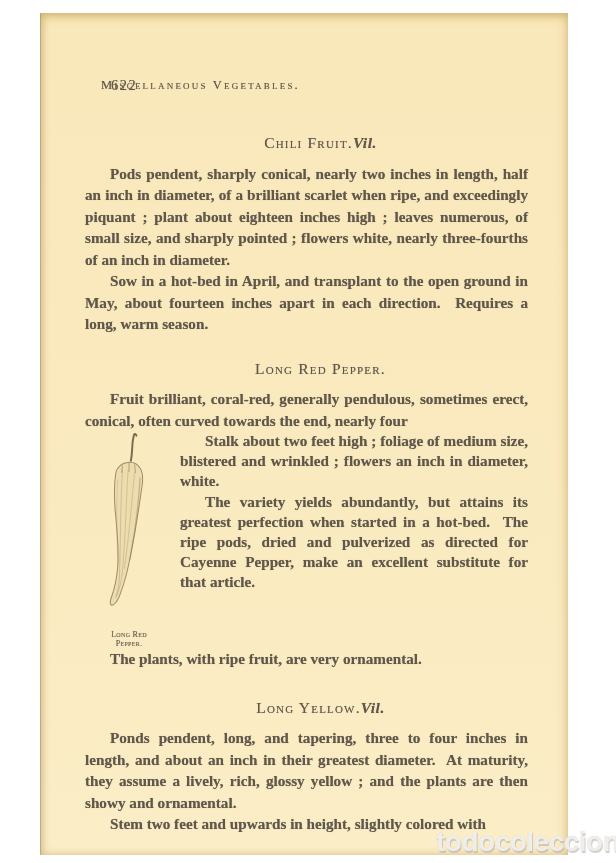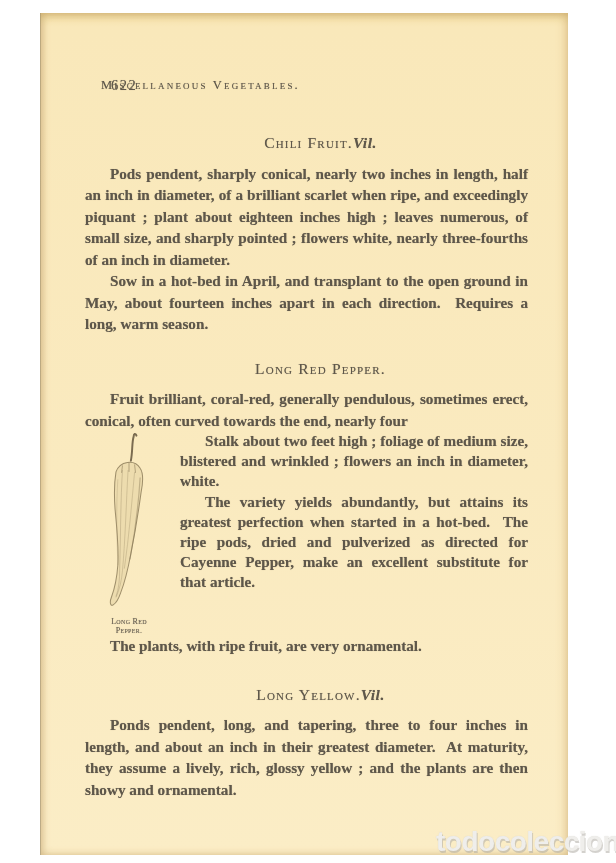--- a/index.html
+++ b/index.html
@@ -59,21 +59,21 @@
   .indent { text-indent: 25px; font-weight: bold; }
 
   .figure-row { display: flex; align-items: flex-start; }
   .pepper-figure {
     flex: 0 0 88px; width: 88px;
     margin: 0; padding: 0;
     text-align: center;
   }
   .pepper-figure svg { display: block; margin: 0 auto; }
   .figure-caption {
-    margin-top: 1px;
+    margin-top: 14px;
     font-variant: small-caps;
     font-size: 8px; line-height: 8.5px;
     letter-spacing: .3px;
     color: #6c6456;
   }
   .wrap-text { flex: 1 1 auto; margin-left: 7px; line-height: 20.2px; }
 
   
   .watermark {
     position: absolute; left: 436px; top: 826px;
@@ -138,18 +138,19 @@
           <p class="indent">Stalk about two feet high&nbsp;; foliage of medium size, blistered and wrinkled&nbsp;; flowers an inch in diameter, white.</p>
           <p class="indent">The variety yields abundantly, but attains its greatest perfection when started in a hot-bed.&nbsp; The ripe pods, dried and pulverized as directed for Cayenne Pepper, make an excellent substitute for that article.</p>
         </div>
       </div>
       <p class="indent">The plants, with ripe fruit, are very ornamental.</p>
 
       <h3 class="section-heading h-yellow">
         <span class="title">Long Yellow.</span><span class="variety">Vil.</span>
       </h3>
       <p class="indent">Ponds pendent, long, and tapering, three to four inches in length, and about an inch in their greatest diameter.&nbsp; At maturity, they assume a lively, rich, glossy yellow&nbsp;; and the plants are then showy and ornamental.</p>
+      <p class="indent">Stem two feet and upwards in height, slightly colored with</p>
 
     </div>
   </div>
 
   <div class="watermark">todocoleccion</div>
 </div>
 
 </body></html>

